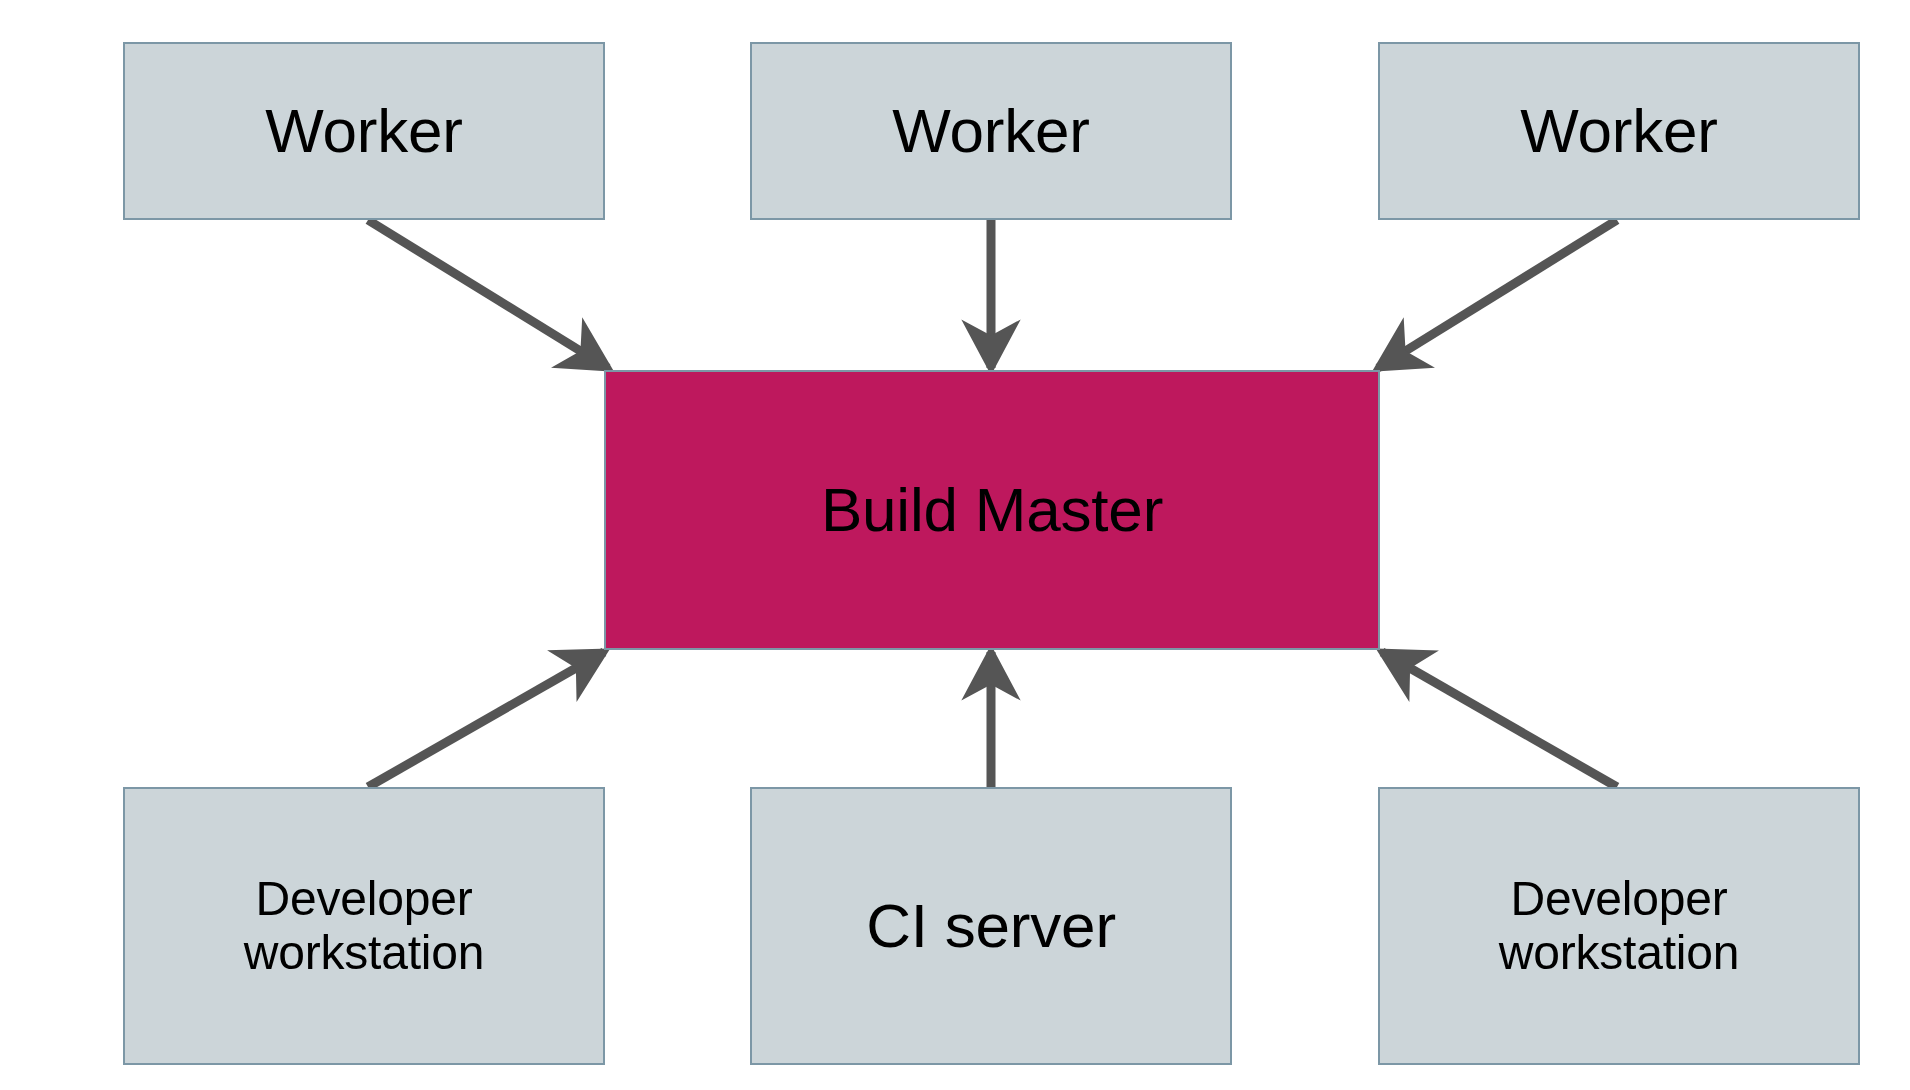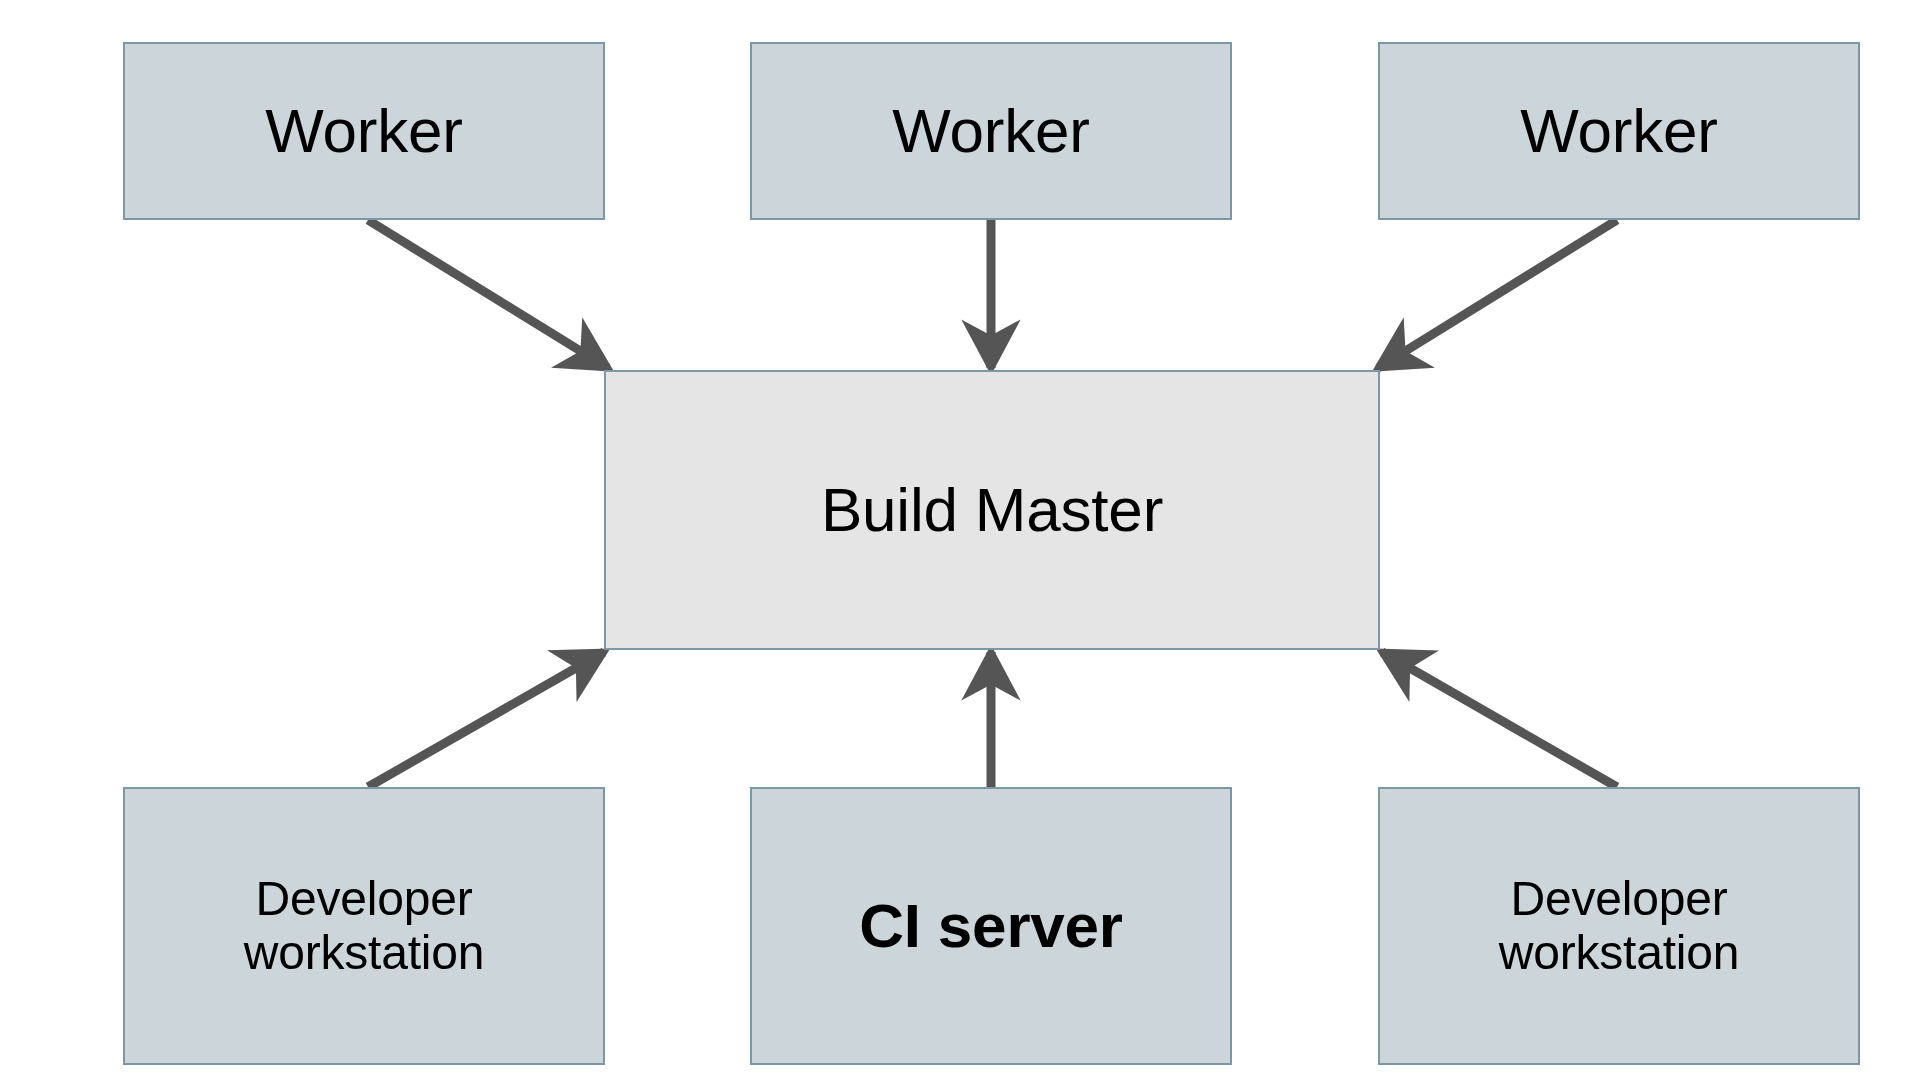--- a/index.html
+++ b/index.html
@@ -43,21 +43,21 @@
     letter-spacing: -0.2px;
     z-index: 2;
   }
   .node-label {
     display: block;
     white-space: pre-line;
     padding: 0 10px;
   }
   .node-worker { font-size: 62px; }
   .node-master { font-size: 62px; }
-  .node-ci     { font-size: 62px; font-weight: bold; }
+  .node-ci     { font-size: 62px; }
   .node-dev    { font-size: 48px; }
 </style>
 </head>
 <body>
 
 <div id="diagram-root">
 
   <svg id="edge-layer" viewBox="0 0 1910 1090" width="1910" height="1090">
     <defs>
       <marker id="barb" markerWidth="7" markerHeight="7" refX="5.6" refY="3.5" orient="auto" markerUnits="strokeWidth">
@@ -80,21 +80,21 @@
   </div>
 
   <div class="node node-worker" style="left: 750px; top: 42px; width: 482px; height: 178px; background: rgb(204, 213, 217); border-color: rgb(124, 151, 166); color: rgb(0, 0, 0);">
     <span class="node-label">Worker</span>
   </div>
 
   <div class="node node-worker" style="left: 1378px; top: 42px; width: 482px; height: 178px; background: rgb(204, 213, 217); border-color: rgb(124, 151, 166); color: rgb(0, 0, 0);">
     <span class="node-label">Worker</span>
   </div>
 
-  <div class="node node-master" style="left: 604px; top: 370px; width: 776px; height: 280px; background: #e5e5e5; border-color: rgb(124, 151, 166); color: rgb(0, 0, 0);">
+  <div class="node node-master" style="left: 604px; top: 370px; width: 776px; height: 280px; background: #be185d; border-color: rgb(124, 151, 166); color: rgb(0, 0, 0);">
     <span class="node-label">Build Master</span>
   </div>
 
   <div class="node node-dev" style="left: 123px; top: 787px; width: 482px; height: 278px; background: rgb(204, 213, 217); border-color: rgb(124, 151, 166); color: rgb(0, 0, 0);">
     <span class="node-label">Developer
 workstation</span>
   </div>
 
   <div class="node node-ci" style="left: 750px; top: 787px; width: 482px; height: 278px; background: rgb(204, 213, 217); border-color: rgb(124, 151, 166); color: rgb(0, 0, 0);">
     <span class="node-label">CI server</span>

